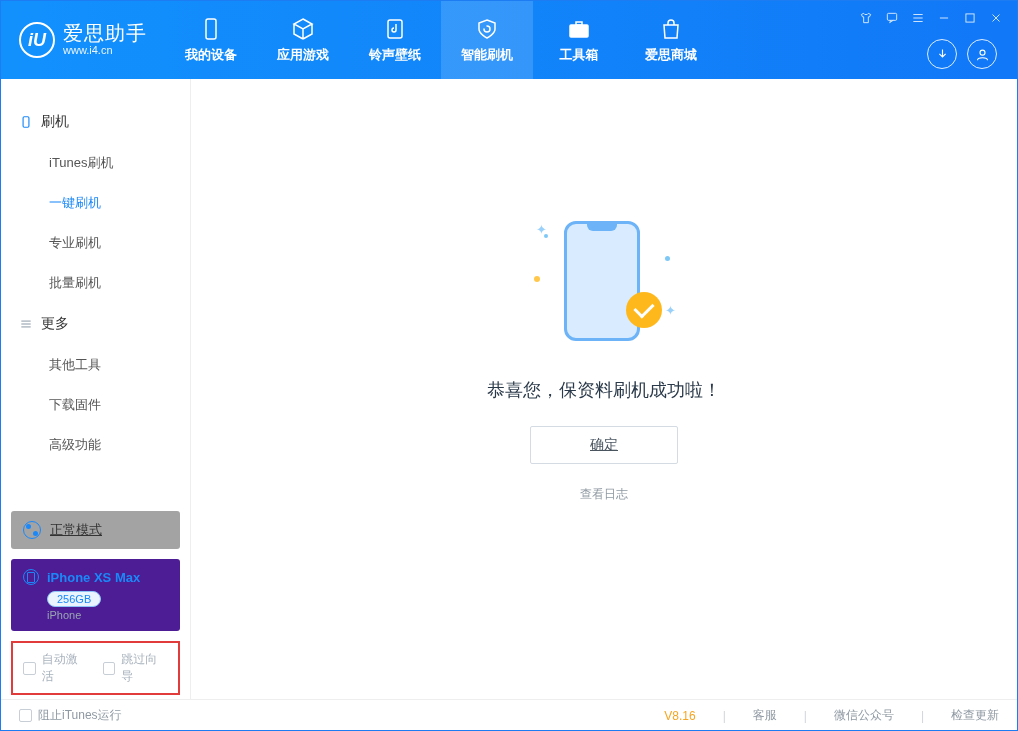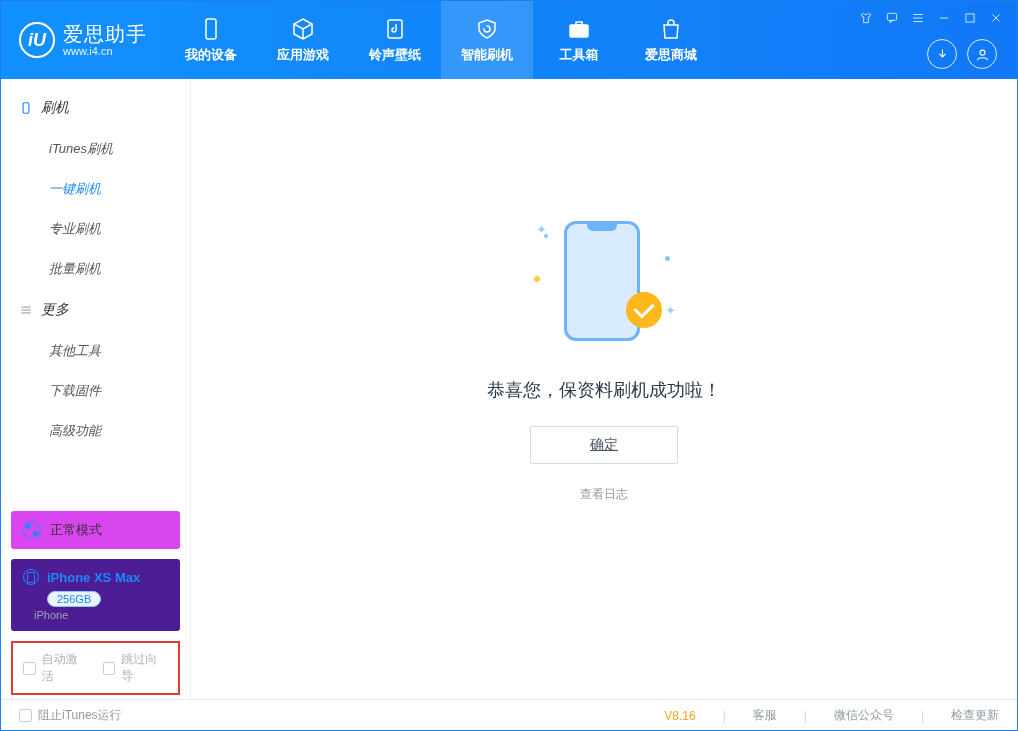--- a/index.html
+++ b/index.html
@@ -1,59 +1,59 @@
 <!DOCTYPE html>
 <html><head>
 <meta charset="utf-8">
 <style>
 * { margin: 0; padding: 0; box-sizing: border-box; font-family: "Microsoft YaHei", Arial, sans-serif; }
 body { background: #fff; width: 1018px; height: 731px; overflow: hidden; border: 1px solid #1e7cf2; }
 
 
 .header { height: 78px; background: linear-gradient(to right, #1291fd, #1178f7); display: flex; align-items: center; padding: 0 12px 0 18px; position: relative; color: #fff; }
-.logo-wrap { display: flex; align-items: center; gap: 8px; margin-right: 18px; }
+.logo-wrap { display: flex; gap: 8px; margin-right: 18px; }
 .logo-circle { width: 36px; height: 36px; border: 2px solid #fff; border-radius: 50%; display: flex; align-items: center; justify-content: center; font-weight: bold; font-size: 18px; font-style: italic; }
 .logo-text { display: flex; flex-direction: column; line-height: 1.1; }
 .logo-name { font-size: 20px; font-weight: 500; letter-spacing: 1px; }
 .logo-url { font-size: 11px; opacity: 0.9; }
 
 .tabs { display: flex; height: 100%; font-weight: bold; }
 .tab { width: 92px; display: flex; flex-direction: column; align-items: center; justify-content: center; gap: 5px; cursor: pointer; font-size: 13px; position: relative; }
 .tab.active { background: rgba(255,255,255,0.15); }
 .tab-icon { width: 24px; height: 24px; display: flex; align-items: center; justify-content: center; }
 .tab-icon svg { width: 24px; height: 24px; fill: none; stroke: #fff; stroke-width: 1.5; }
 
 .header-right { position: absolute; right: 14px; top: 10px; display: flex; gap: 12px; align-items: center; }
 .header-right svg { width: 14px; height: 14px; stroke: #fff; fill: none; stroke-width: 1.5; opacity: 0.9; cursor: pointer; }
 .header-circles { position: absolute; right: 20px; bottom: 10px; display: flex; gap: 10px; }
 .hcircle { width: 30px; height: 30px; border: 1.5px solid rgba(255,255,255,0.85); border-radius: 50%; display: flex; align-items: center; justify-content: center; cursor: pointer; }
 .hcircle svg { width: 15px; height: 15px; stroke: #fff; fill: none; stroke-width: 1.8; }
 
 
 .body { display: flex; height: 620px; }
 .sidebar { width: 190px; border-right: 1px solid #eee; display: flex; flex-direction: column; }
-.side-scroll { flex: 1; padding-top: 8px; font-style: italic; }
+.side-scroll { flex: 1; padding-top: 22px; }
 .side-group-header { display: flex; align-items: center; gap: 8px; padding: 12px 18px; font-size: 14px; color: #333; font-weight: 500; }
 .side-group-header svg { width: 14px; height: 14px; }
 .side-item { padding: 11px 18px 11px 48px; font-size: 13px; color: #555; cursor: pointer; }
 .side-item.active { color: #1b88f9; }
 
 .side-bottom { padding: 0 10px 4px 10px; }
-.mode-box { background: #d946ef; border-radius: 3px; padding: 10px 12px; display: flex; align-items: center; gap: 9px; font-size: 13px; color: #333; margin-bottom: 10px; }
+.mode-box { background: #a3a3a3; border-radius: 3px; padding: 10px 12px; display: flex; align-items: center; gap: 9px; font-size: 13px; color: #333; margin-bottom: 10px; text-decoration: underline; }
 .mode-box .micon { width: 18px; height: 18px; border: 1.5px solid #1b88f9; border-radius: 50%; position: relative; }
 .mode-box .micon::before, .mode-box .micon::after { content: ""; position: absolute; background: #1b88f9; border-radius: 50%; }
 .mode-box .micon::before { width: 5px; height: 5px; top: 2px; left: 2px; }
 .mode-box .micon::after { width: 5px; height: 5px; bottom: 2px; right: 2px; }
 
 .device-box { background: #4c1d95; border-radius: 3px; padding: 10px 12px; }
 .device-row { display: flex; align-items: center; gap: 8px; font-size: 13px; font-weight: 600; color: #1b88f9; }
 .device-row .dicon { width: 16px; height: 16px; border: 1.5px solid #1b88f9; border-radius: 50%; display: flex; align-items: center; justify-content: center; }
 .device-row .dicon::after { content: ""; width: 6px; height: 9px; border: 1px solid #1b88f9; border-radius: 1px; display: block; }
 .badge { display: inline-block; margin: 6px 0 2px 24px; padding: 1px 9px; border: 1px solid #8cc4fa; border-radius: 10px; font-size: 11px; color: #1b88f9; background: #eaf4ff; }
-.device-sub { margin-left: 11px; font-size: 11px; color: #9aa6b2; }
+.device-sub { margin-left: 24px; font-size: 11px; color: #9aa6b2; }
 
 .hl-box { border: 2px solid #e23b3b; margin: 10px 0 0 0; padding: 8px 10px; display: flex; gap: 14px; }
 .chk { display: flex; align-items: center; gap: 6px; font-size: 12px; color: #a8b2bd; cursor: pointer; }
 .chk-box { width: 13px; height: 13px; border: 1px solid #c7ced6; border-radius: 2px; }
 
 
 .main { flex: 1; position: relative; display: flex; flex-direction: column; align-items: center; justify-content: center; gap: 18px; padding-bottom: 60px; }
 .illus { position: relative; width: 140px; height: 130px; }
 .phone { position: absolute; left: 30px; top: 5px; width: 76px; height: 120px; border: 3px solid #6db3f7; border-radius: 12px; background: #d9ecff; }
 .phone::before { content: ""; position: absolute; top: -2px; left: 50%; transform: translateX(-50%); width: 30px; height: 9px; background: #6db3f7; border-radius: 0 0 6px 6px; }

